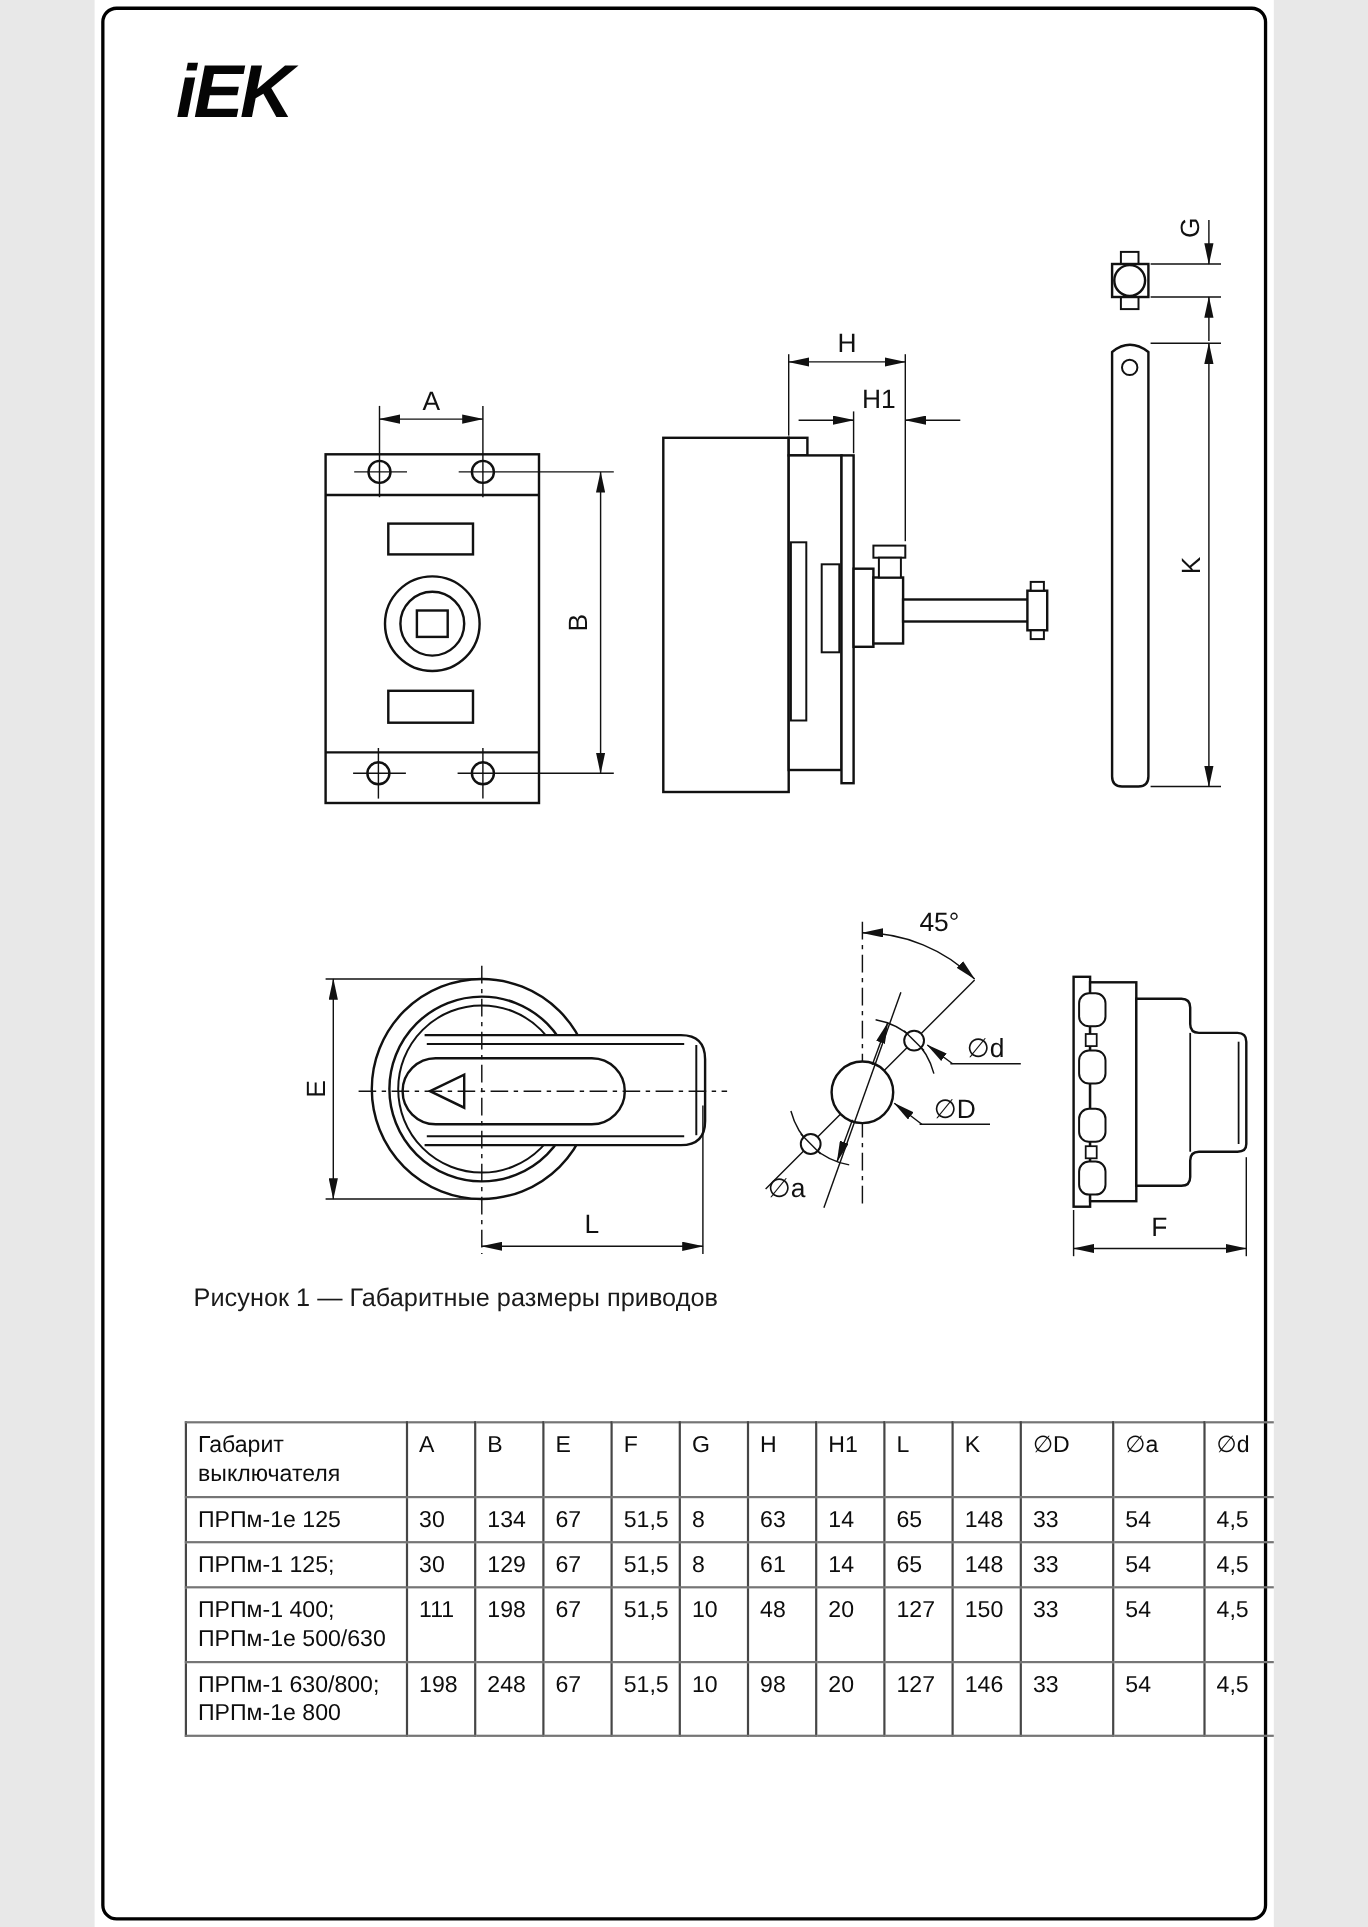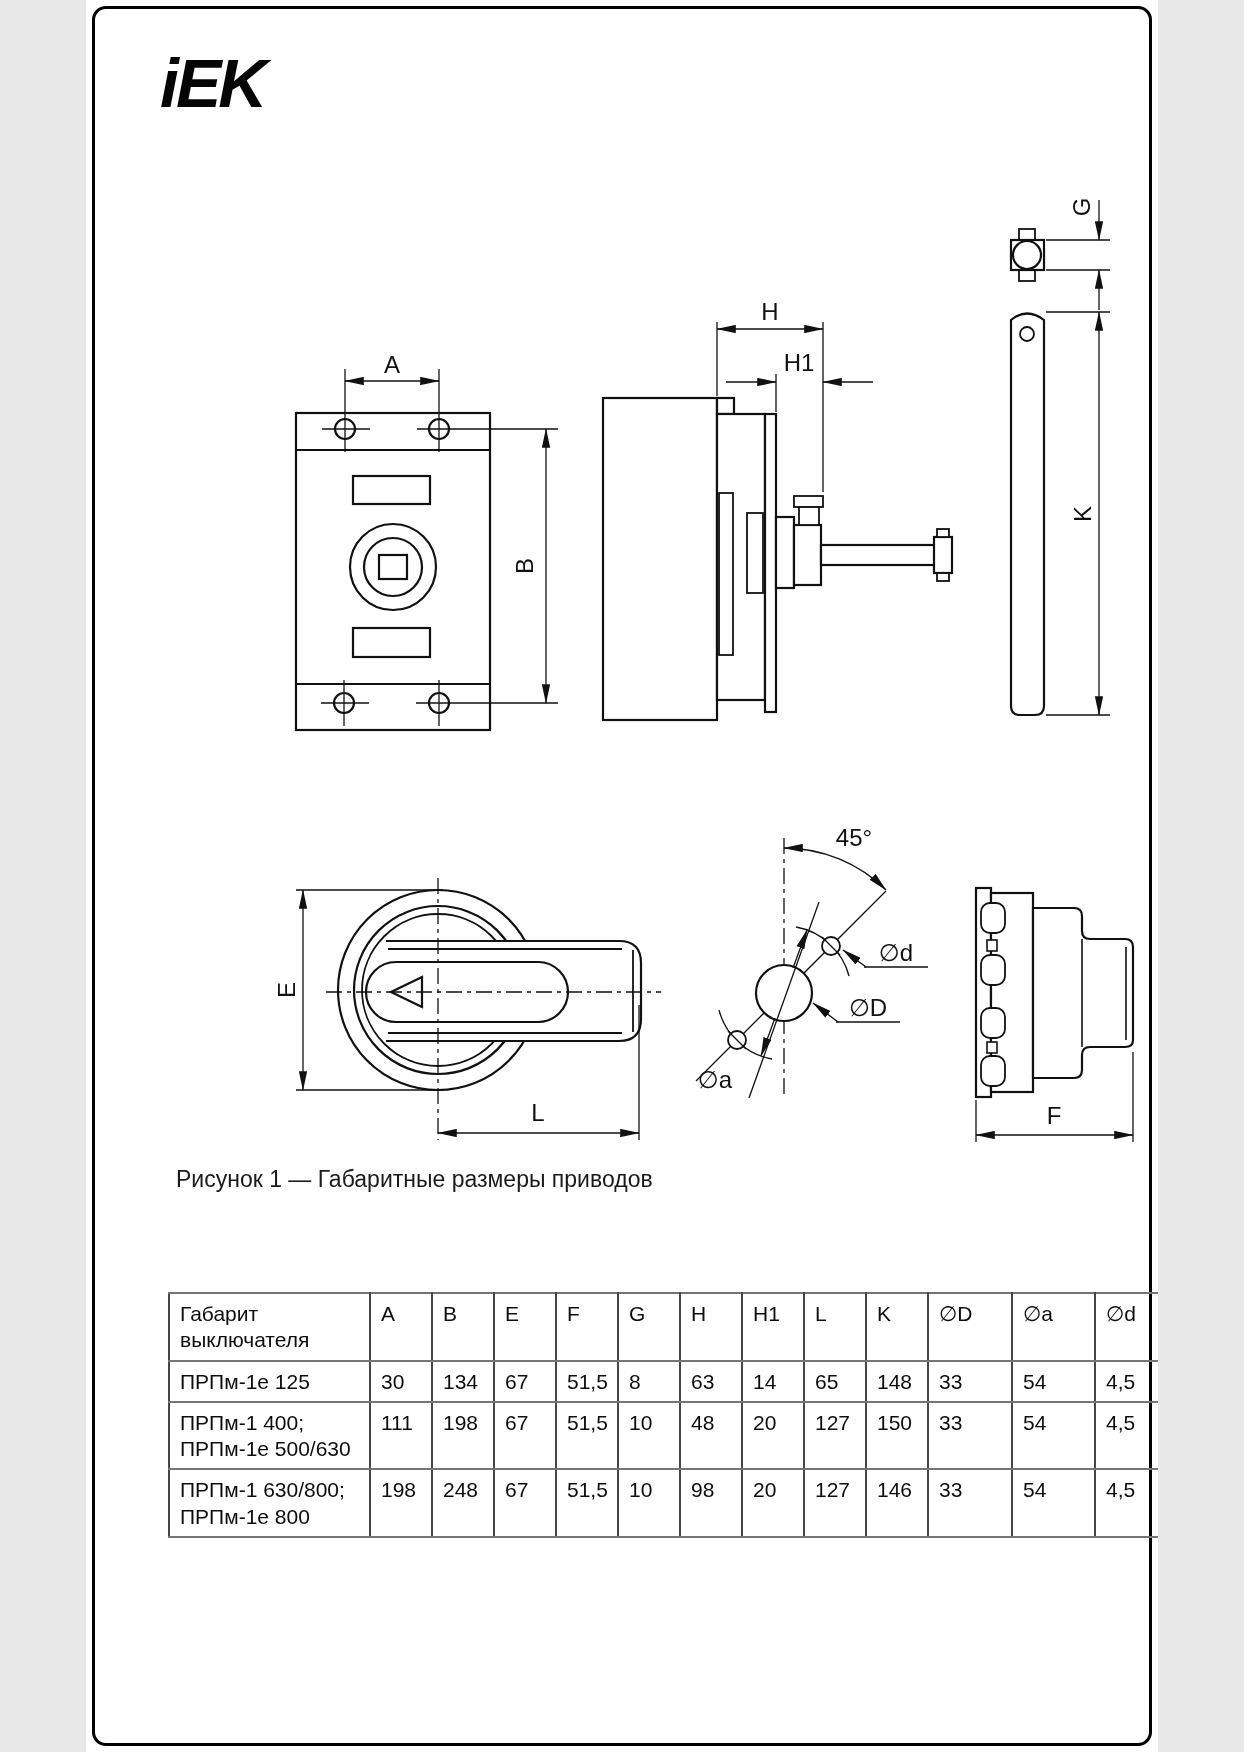--- a/index.html
+++ b/index.html
@@ -233,20 +233,35 @@
     </thead>
     <tbody>
         <tr>
           <td class="name-cell">ПРПм-1е 125</td>
           <td>30</td>
           <td>134</td>
           <td>67</td>
           <td>51,5</td>
           <td>8</td>
           <td>63</td>
+          <td>14</td>
+          <td>65</td>
+          <td>148</td>
+          <td>33</td>
+          <td>54</td>
+          <td>4,5</td>
+        </tr>
+        <tr>
+          <td class="name-cell">ПРПм-1 125;</td>
+          <td>30</td>
+          <td>129</td>
+          <td>67</td>
+          <td>51,5</td>
+          <td>8</td>
+          <td>61</td>
           <td>14</td>
           <td>65</td>
           <td>148</td>
           <td>33</td>
           <td>54</td>
           <td>4,5</td>
         </tr>
         <tr>
           <td class="name-cell">ПРПм-1 400;
 ПРПм-1е 500/630</td>

